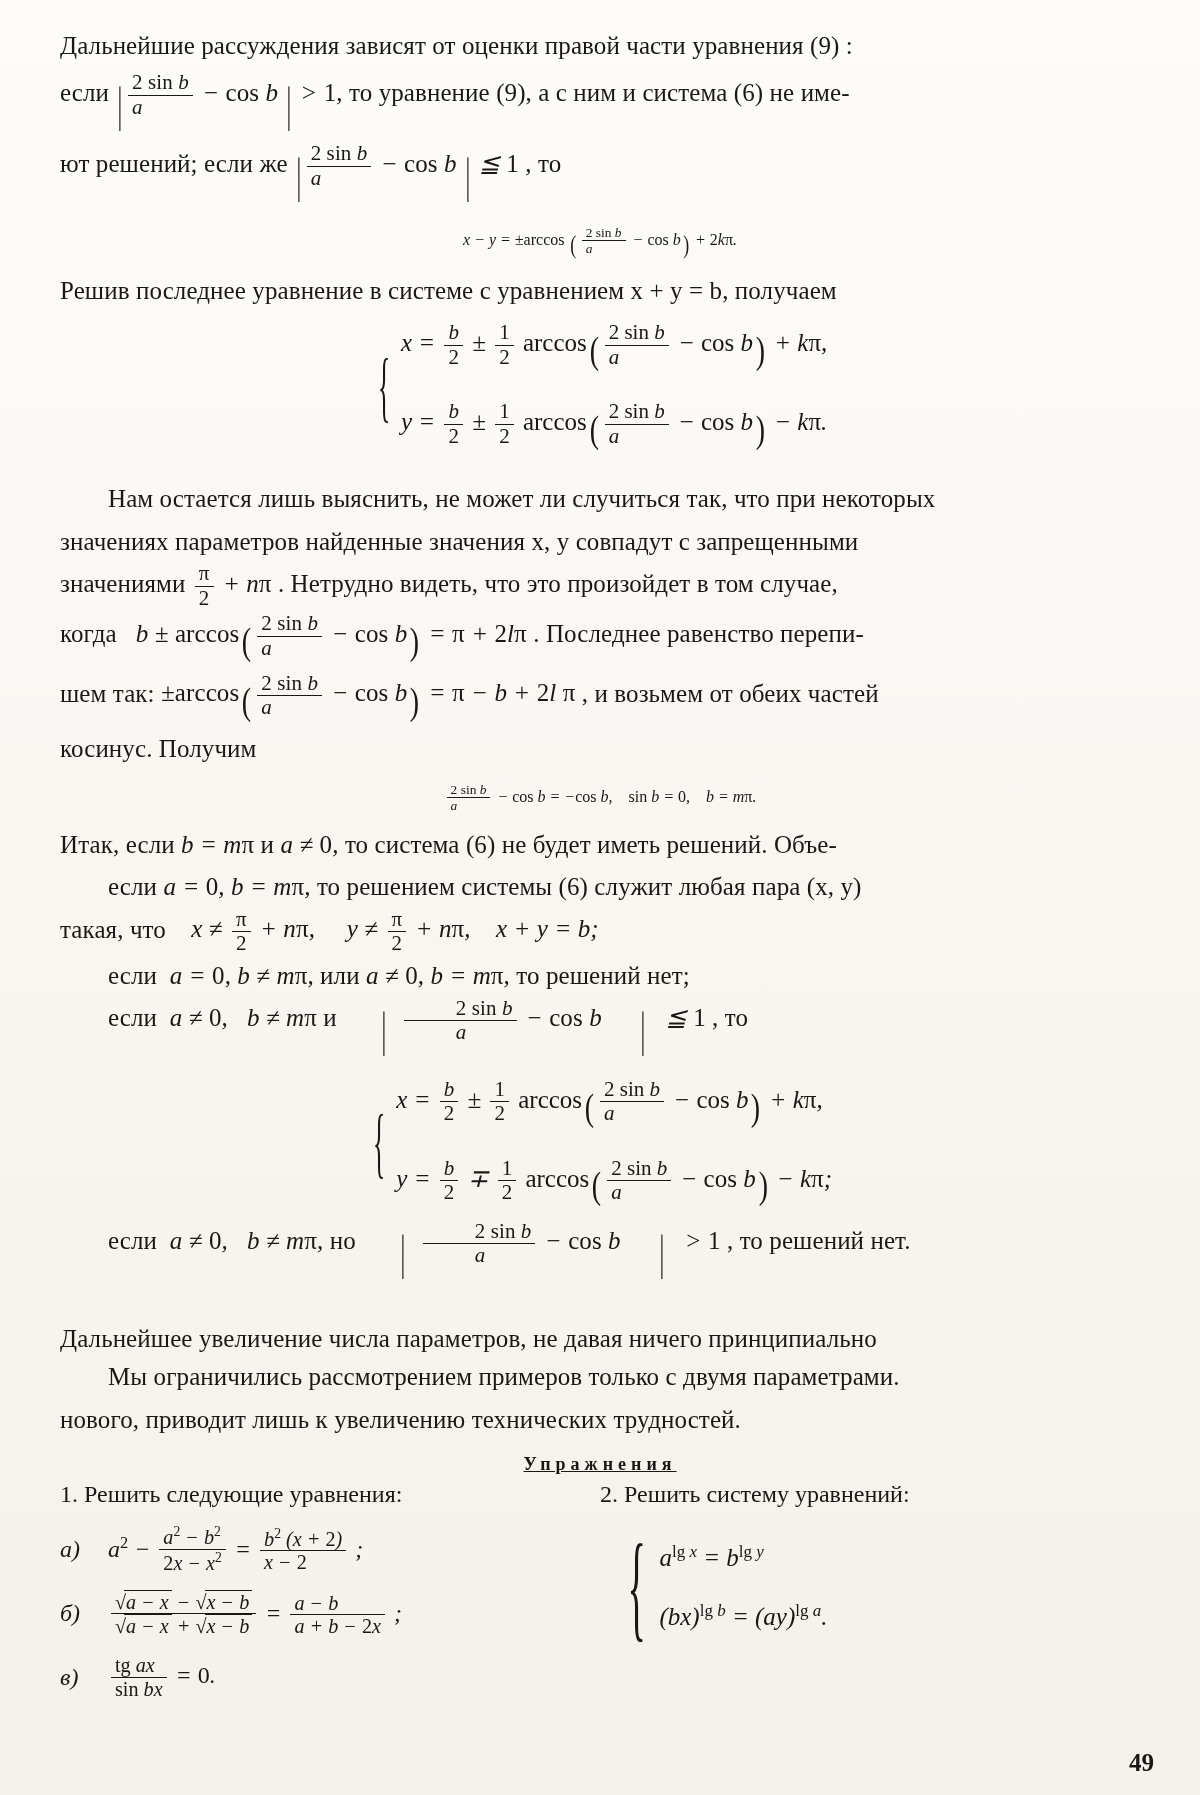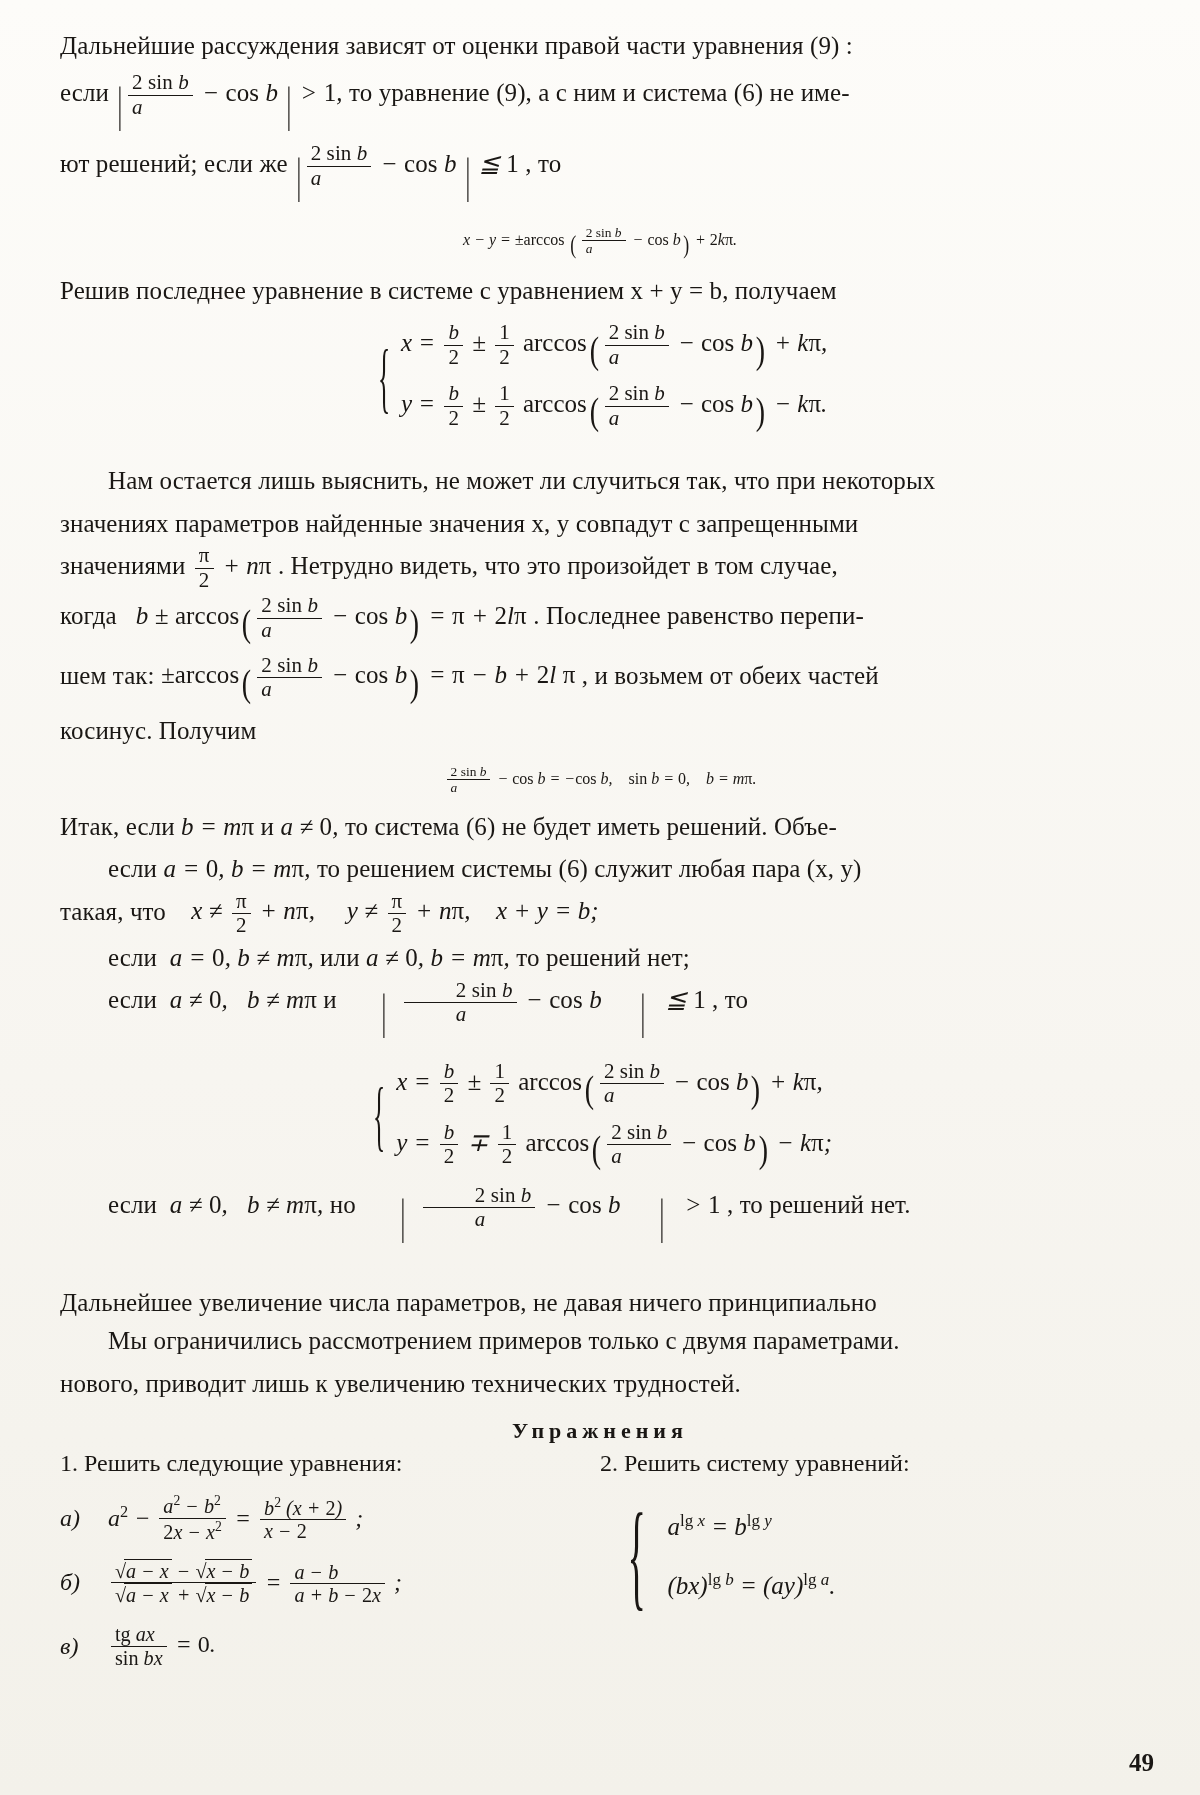--- a/index.html
+++ b/index.html
@@ -67,37 +67,38 @@
     transform:scaleX(0.55) scaleY(1.7);
     font-style:normal;
   }
   .sys{
     display:flex;
     align-items:center;
     justify-content:center;
     gap:6px;
     margin:12px 0 12px 0;
   }
-  .sys .rows{ display:flex; flex-direction:column; gap:10px; }
+  .sys .rows{ display:flex; flex-direction:column; gap:28px; }
   .sys .row{ font-size:25px; white-space:nowrap; }
   .radical{
     display:inline-block;
     border-top:1.6px solid #1a1714;
     padding:0 3px 0 2px;
     margin-left:-2px;
   }
   .sqrt::before{ content:"\221A"; font-style:normal; }
   .sup{ font-size:0.68em; vertical-align:super; font-style:italic; }
   .supn{ font-size:0.68em; vertical-align:super; font-style:normal; }
   .ex-head{
     text-align:center;
-    font-size:22px;
+    font-size:18px;
     letter-spacing:5px;
     margin:16px 0 6px 0;
     font-weight:bold;
+    text-decoration:underline;
   }
   .ex-cols{
     display:flex;
     font-size:24px;
   }
   .ex-col{ flex:1; }
   .ex-col .ct{ margin-bottom:10px; }
   .ex-item{ display:flex; align-items:center; gap:14px; margin:16px 0; }
   .ex-label{ width:34px; text-align:left; font-style:italic; }
   .pagenum{
@@ -310,21 +311,21 @@
         <span class="m">
           <span class="frac"><span class="n"><span class="u">tg</span> ax</span><span class="d"><span class="u">sin</span> bx</span></span> = <span class="u">0</span>.
         </span>
       </div>
     </div>
 
     <div class="ex-col">
       <div class="ct">2. Решить систему уравнений:</div>
       <div class="sys" style="justify-content:flex-start;padding-left:20px;margin-top:34px;">
         <span class="brace">{</span>
-        <div class="rows" style="gap:28px;margin-left:8px;">
+        <div class="rows" style="gap:28px;">
           <div class="row m">
             a<span class="sup"><span class="u">lg</span> x</span> = b<span class="sup"><span class="u">lg</span> y</span>
           </div>
           <div class="row m">
             (bx)<span class="sup"><span class="u">lg</span> b</span> = (ay)<span class="sup"><span class="u">lg</span> a</span>.
           </div>
         </div>
       </div>
     </div>
   </div>

